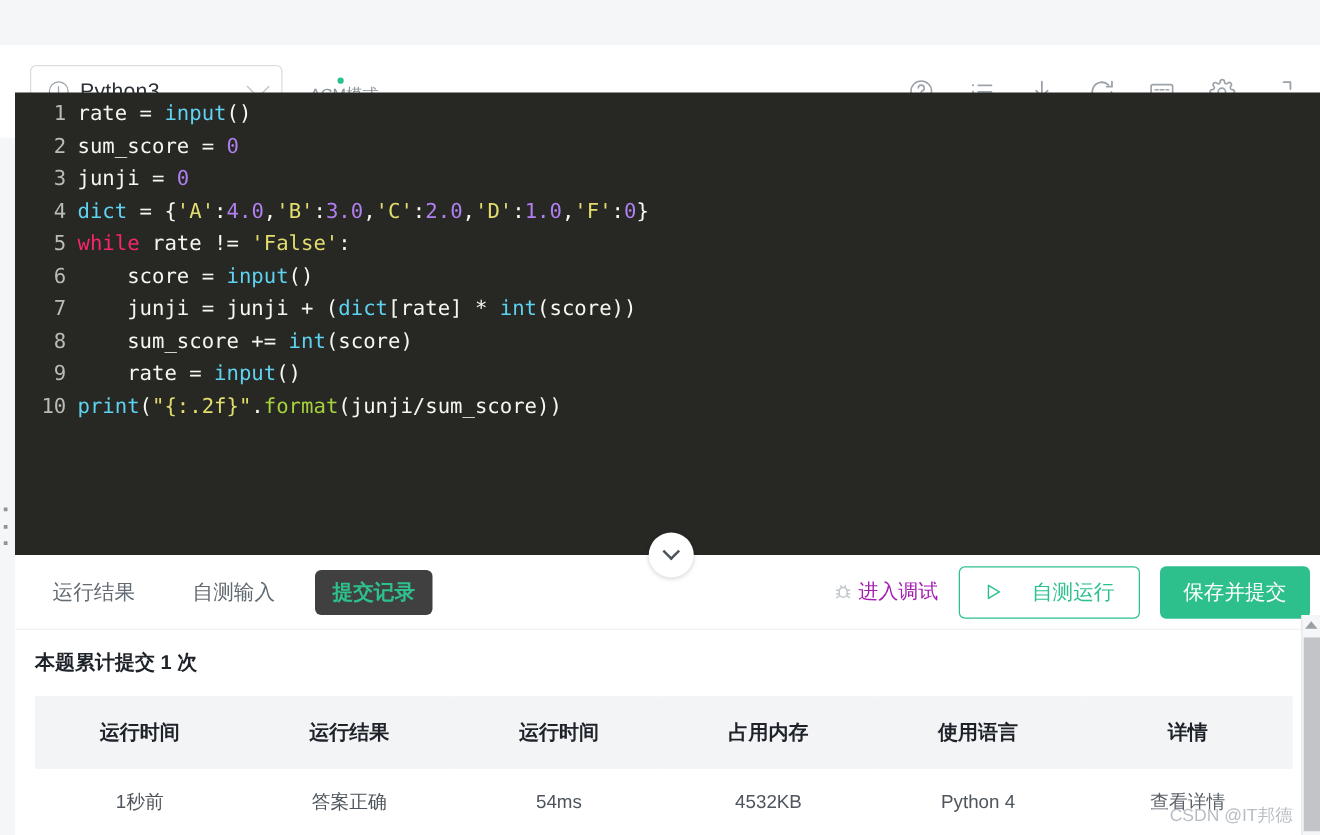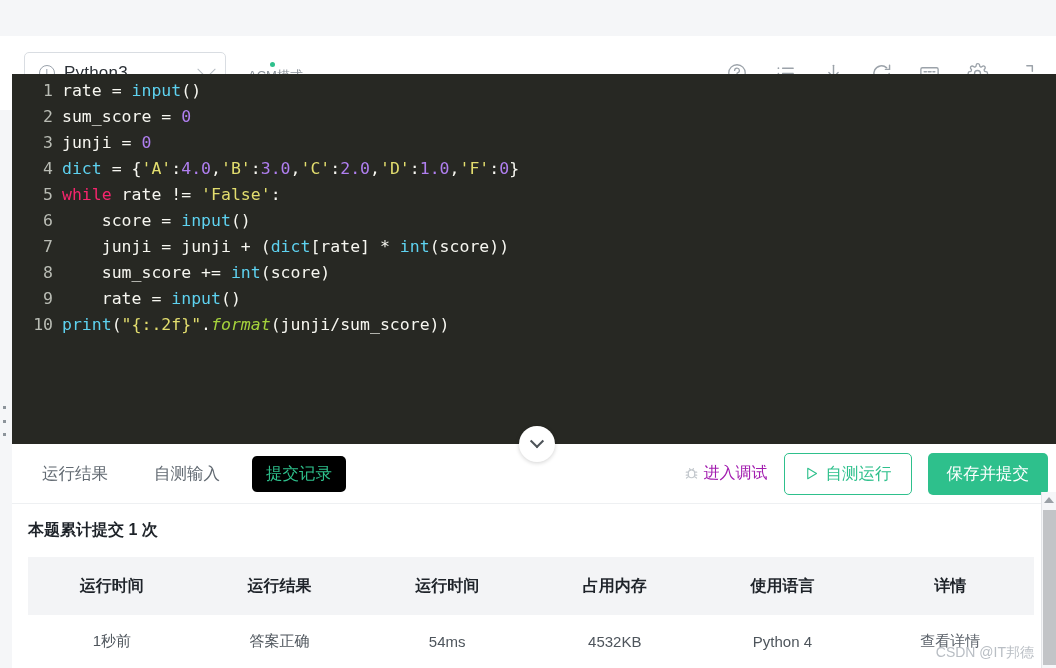--- a/index.html
+++ b/index.html
@@ -97,21 +97,21 @@
   .gut {
     display: inline-block; width: 50px;
     text-align: right; color: #b9bcb4;
     padding-right: 9px; user-select: none;
   }
   .def   { color: #f7f7f1; }
   .kw    { color: #f6256d; }
   .fn    { color: #5ed2f0; }
   .str   { color: #e2dd6e; }
   .num   { color: #b07ff0; }
-  .meth  { color: #a5d23c; font-style: italic; }
+  .meth  { color: #a5d23c; }
   .punct { color: #f7f7f1; }
 
   .collapse-btn {
     position: absolute; left: 519px; top: 426px;
     width: 36px; height: 36px; border-radius: 50%;
     background: #ffffff;
     box-shadow: 0 1px 4px rgba(0,0,0,.18);
     display: flex; align-items: center; justify-content: center;
     cursor: pointer; z-index: 8;
   }
@@ -133,34 +133,34 @@
     padding-left: 16px;
     border-bottom: 1px solid #eef0f2;
     position: relative;
   }
   .tab {
     font-size: 16.5px; color: #626a72;
     padding: 7px 14px; border-radius: 5px;
     margin-right: 18px; cursor: pointer;
   }
   .tab.active {
-    color: #2ec08c; font-weight: normal;
-    background: #000000;
+    color: #2ec08c; font-weight: bold;
+    background: #404040;
   }
   .actions {
     margin-left: auto; margin-right: 8px;
     display: flex; align-items: center; gap: 16px;
   }
   .debug-btn {
     display: flex; align-items: center; gap: 4px;
     font-size: 16px; color: #a21caf; cursor: not-allowed;
   }
   .bug-ic { width: 17px; height: 17px; color: #c3c8cd; }
   .btn-outline {
-    display: flex; align-items: center; gap: 7px;
+    display: flex; align-items: center; gap: 24px;
     height: 42px; padding: 0 19px;
     border: 1px solid #2ec08c; border-radius: 5px;
     color: #2ec08c; font-size: 16.5px; background: #fff;
     cursor: pointer;
   }
   .play-ic { width: 15px; height: 15px; color: #2ec08c; }
   .btn-solid {
     height: 42px; padding: 0 19px;
     background: #2ec08c; border: none; border-radius: 5px;
     color: #ffffff; font-size: 16.5px;

